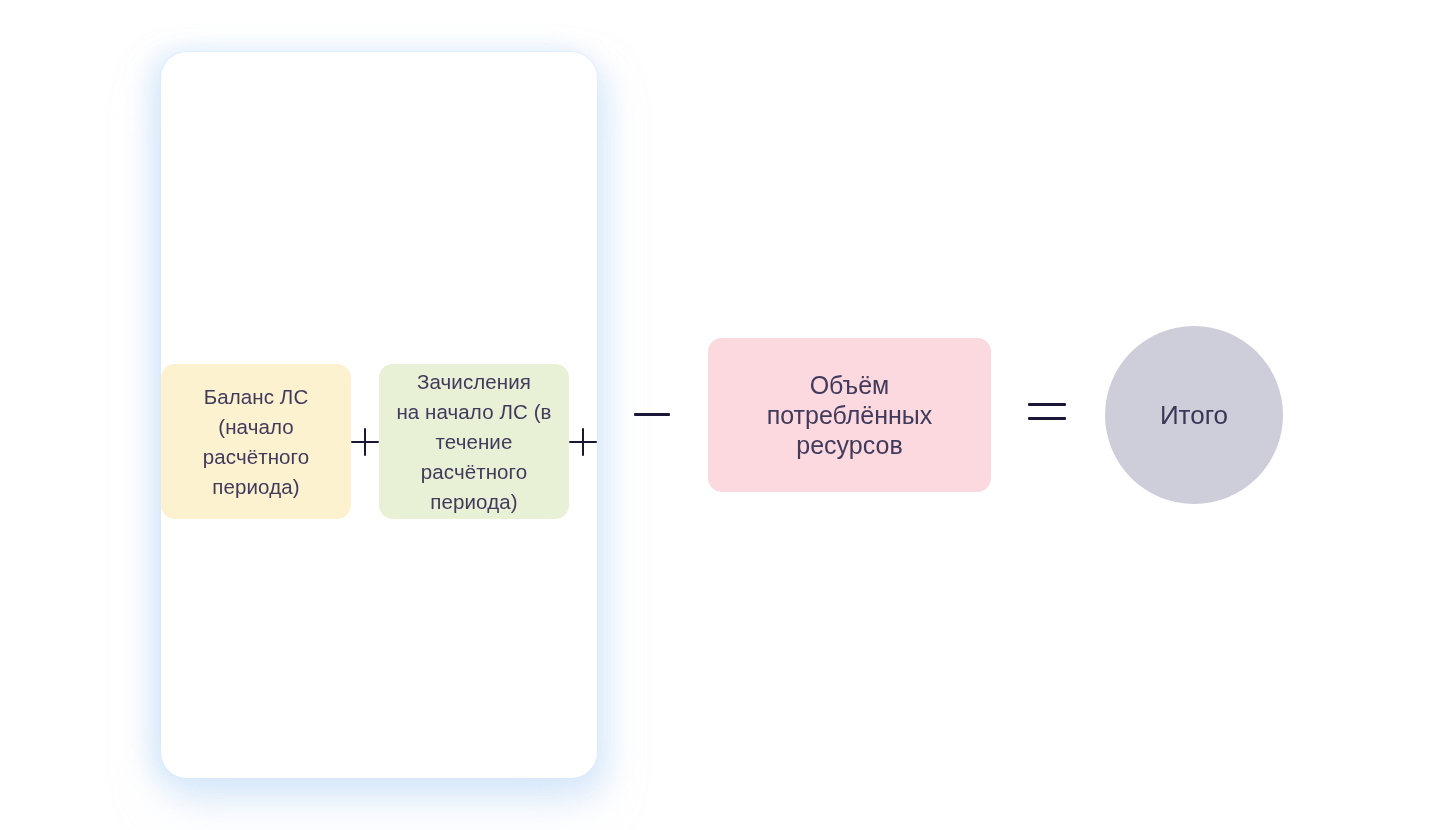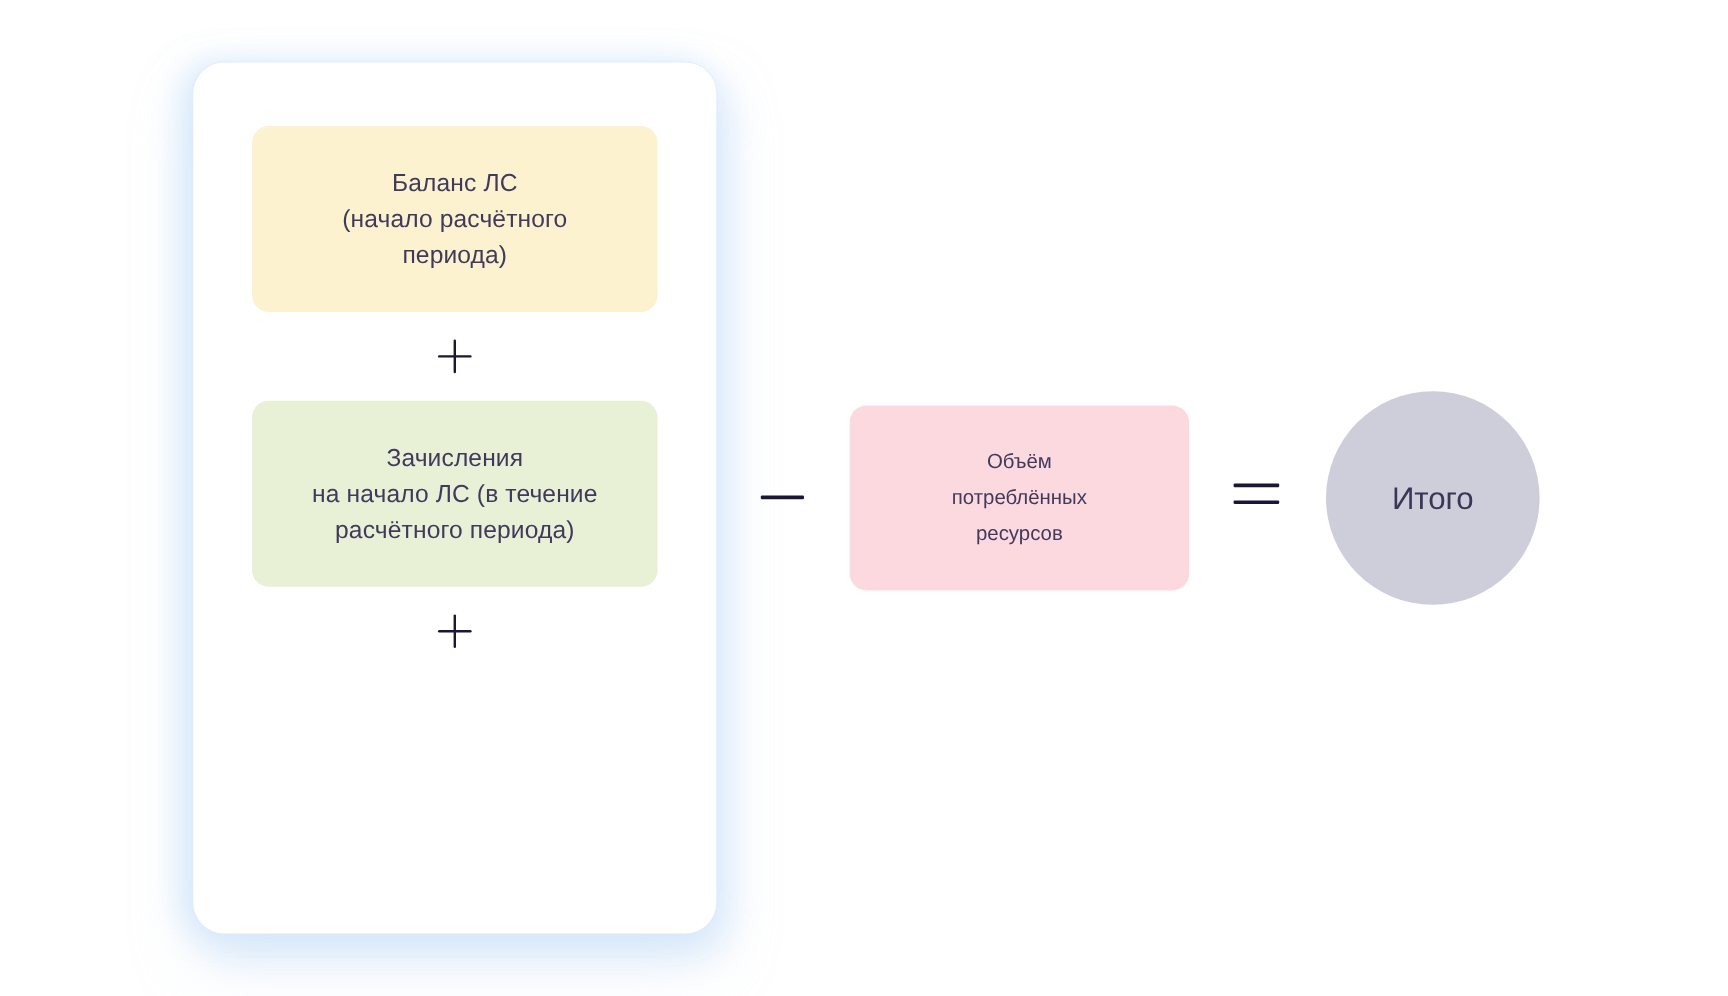--- a/index.html
+++ b/index.html
@@ -35,21 +35,21 @@
       -10px 0 26px rgba(206,228,250,0.72),
       10px 14px 30px rgba(206,228,250,0.62),
       0 26px 46px rgba(214,232,250,0.50);
     box-sizing: border-box;
   }
 
   .card-inner {
     position: absolute;
     inset: 0;
     display: flex;
-    flex-direction: column;
+    flex-direction: row;
     align-items: center;
     justify-content: flex-start;
     padding-top: 53px;
     box-sizing: border-box;
   }
 
   
   .box {
     width: 338px;
     border-radius: 14px;
@@ -138,21 +138,21 @@
     top: 338px;
     width: 283px;
     height: 154px;
     background: #fbd9de;
     border-radius: 14px;
     display: flex;
     align-items: center;
     justify-content: center;
     text-align: center;
     color: #403a5c;
-    font-size: 17px;
+    font-size: 25px;
     line-height: 30px;
     box-sizing: border-box;
     padding: 0 12px;
   }
 
   .circle-total {
     position: absolute;
     left: 1105px;
     top: 326px;
     width: 178px;

